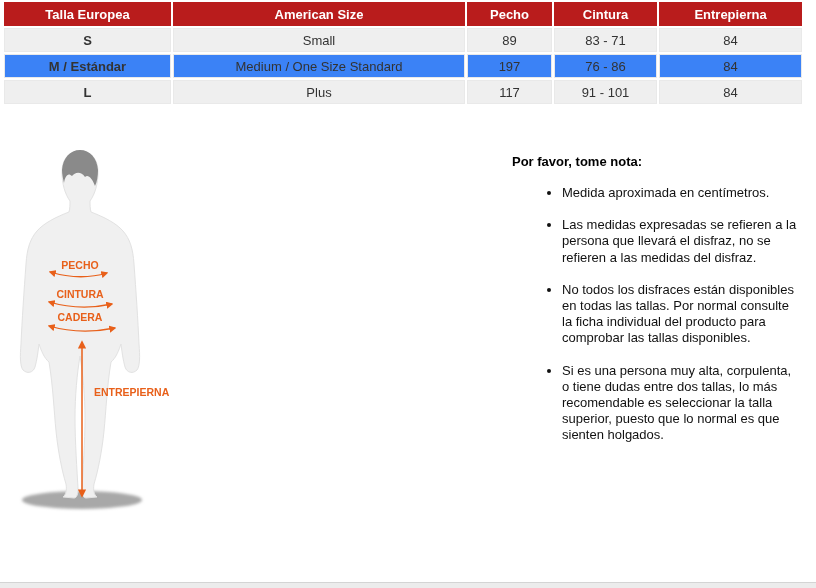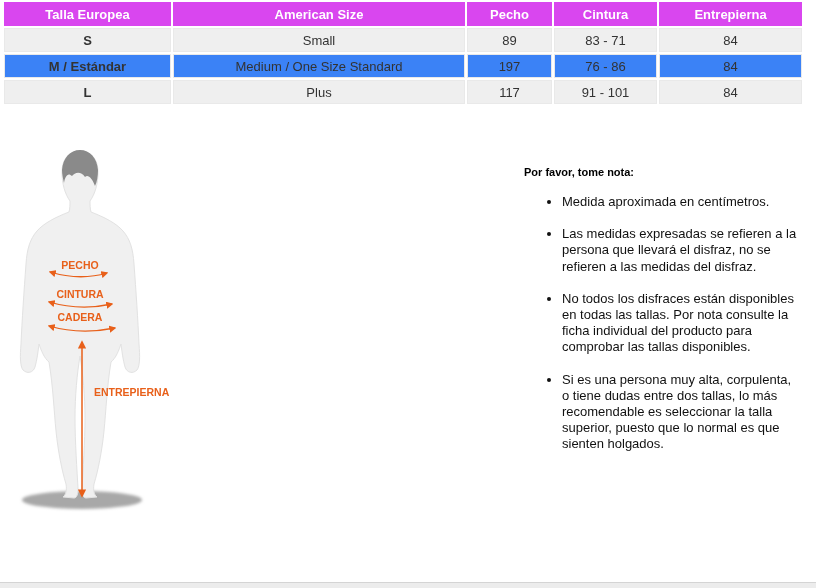--- a/index.html
+++ b/index.html
@@ -13,21 +13,21 @@
 
   
   table.size-table {
     border-collapse: separate;
     border-spacing: 2px;
     margin: 0 0 0 2px;
     table-layout: fixed;
     width: 802px;
   }
   table.size-table th {
-    background: #d946ef;
+    background: #b91c1c;
     color: #ffffff;
     font-size: 13px;
     font-weight: bold;
     height: 24px;
     text-align: center;
     vertical-align: middle;
     padding: 0 4px;
   }
   table.size-table td {
     font-size: 13px;
@@ -57,23 +57,23 @@
   }
 
   
   .notes {
     position: absolute;
     left: 508px; top: 150px;
     width: 306px;
     color: #111111;
   }
   .notes-heading {
-    font-size: 11px;
+    font-size: 13px;
     font-weight: bold;
-    margin: 16px;
+    margin: 4px;
     color: #000000;
   }
   .notes ul {
     margin: 14px 0 0 0;
     padding: 0 0 0 38px;
     list-style: disc outside;
   }
   .notes li {
     font-size: 13px;
     line-height: 16.2px;
@@ -204,18 +204,18 @@
     <path d="M 74,196 L 74,350" fill="none" stroke="#e8601a" stroke-width="1.5" marker-start="url(#ah)" marker-end="url(#ah)"></path>
     <text class="measure-label" x="86" y="250" text-anchor="start">ENTREPIERNA</text>
   </svg>
 </div>
 
 <div class="notes">
   <p class="notes-heading">Por favor, tome nota:</p>
   <ul>
     <li>Medida aproximada en centímetros.</li>
     <li>Las medidas expresadas se refieren a la persona que llevará el disfraz, no se refieren a las medidas del disfraz.</li>
-    <li>No todos los disfraces están disponibles en todas las tallas. Por nota consulte la ficha individual del producto para comprobar las tallas disponibles.</li>
+    <li>No todos los disfraces están disponibles en todas las tallas. Por normal consulte la ficha individual del producto para comprobar las tallas disponibles.</li>
     <li>Si es una persona muy alta, corpulenta, o tiene dudas entre dos tallas, lo más recomendable es seleccionar la talla superior, puesto que lo normal es que sienten holgados.</li>
   </ul>
 </div>
 
 <div class="footer-bar"></div>
 
 </body></html>

